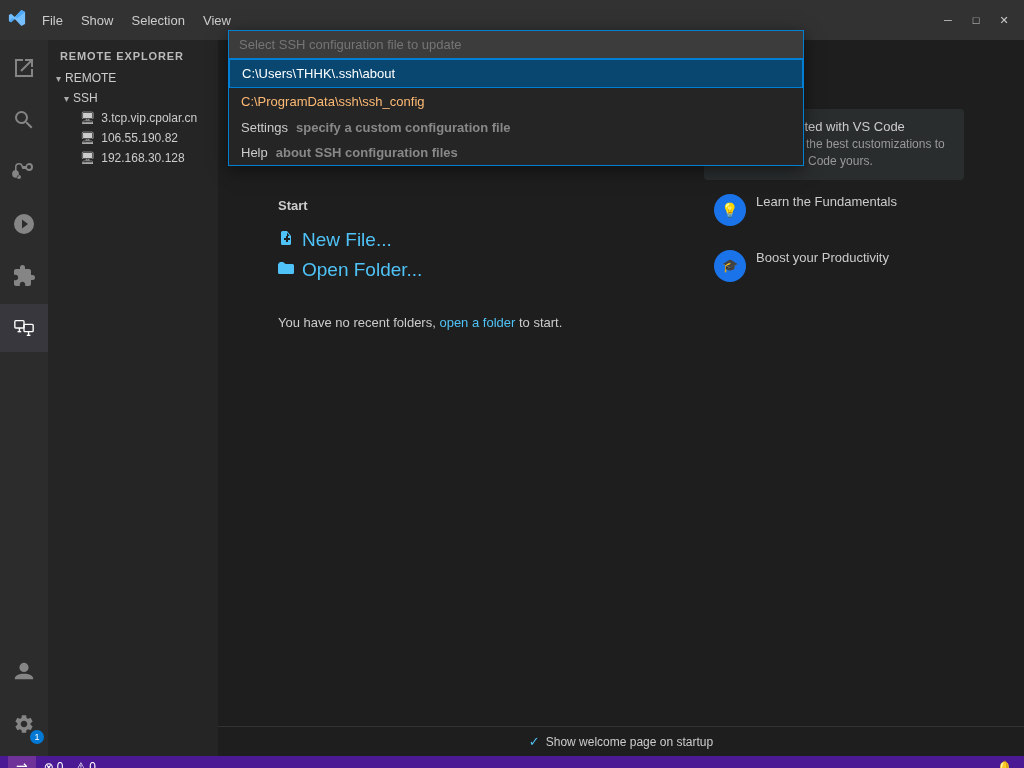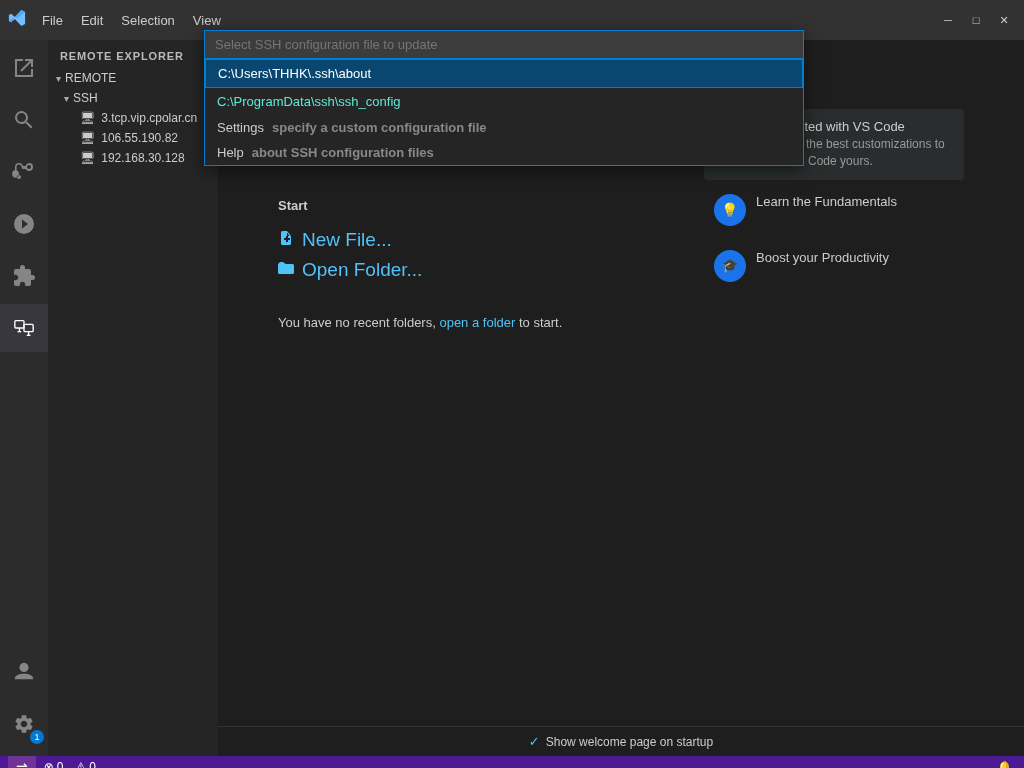--- a/index.html
+++ b/index.html
@@ -52,41 +52,41 @@
       color: #cccccc;
       cursor: pointer;
       font-size: 11px;
       border-radius: 2px;
     }
 
     
     .command-palette {
       position: absolute;
       top: 30px;
-      left: 204px;
+      left: 228px;
       right: 220px;
       z-index: 100;
       background: #252526;
       border: 1px solid #007fd4;
       box-shadow: 0 4px 16px rgba(0,0,0,0.5);
     }
     .command-input {
       width: 100%;
       background: #3c3c3c;
       border: none;
       outline: none;
       color: #cccccc;
       font-size: 13px;
       padding: 6px 10px;
       border-bottom: 1px solid #007fd4;
     }
     .command-item {
       padding: 6px 12px;
       cursor: pointer;
-      color: #5eead4;
+      color: #fdba74;
       font-size: 13px;
     }
     .command-item.selected {
       background: #094771;
       color: #ffffff;
       border: 1px solid #007fd4;
     }
     .command-item-sub {
       padding: 5px 12px;
       cursor: pointer;
@@ -406,21 +406,21 @@
 <div class="titlebar">
   <span class="titlebar-logo">
     <svg width="18" height="18" viewBox="0 0 100 100" fill="none">
       <path d="M74.5 5.5L38 44 17 27 5 33.5v33L17 73 38 56 74.5 94.5 95 84V16L74.5 5.5Z" fill="#75beff"></path>
       <path d="M95 16L74.5 5.5 38 44l14 6 43-34Z" fill="#4ea8f5"></path>
       <path d="M17 73L38 56l-14-6L5 66.5 17 73Z" fill="#4ea8f5"></path>
     </svg>
   </span>
   <div class="titlebar-menus">
     <span class="titlebar-menu-item">File</span>
-    <span class="titlebar-menu-item">Edit</span>
+    <span class="titlebar-menu-item">Show</span>
     <span class="titlebar-menu-item">Selection</span>
     <span class="titlebar-menu-item">View</span>
   </div>
   <div class="titlebar-controls">
     <div class="titlebar-control">─</div>
     <div class="titlebar-control">□</div>
     <div class="titlebar-control close">✕</div>
   </div>
 </div>
 

